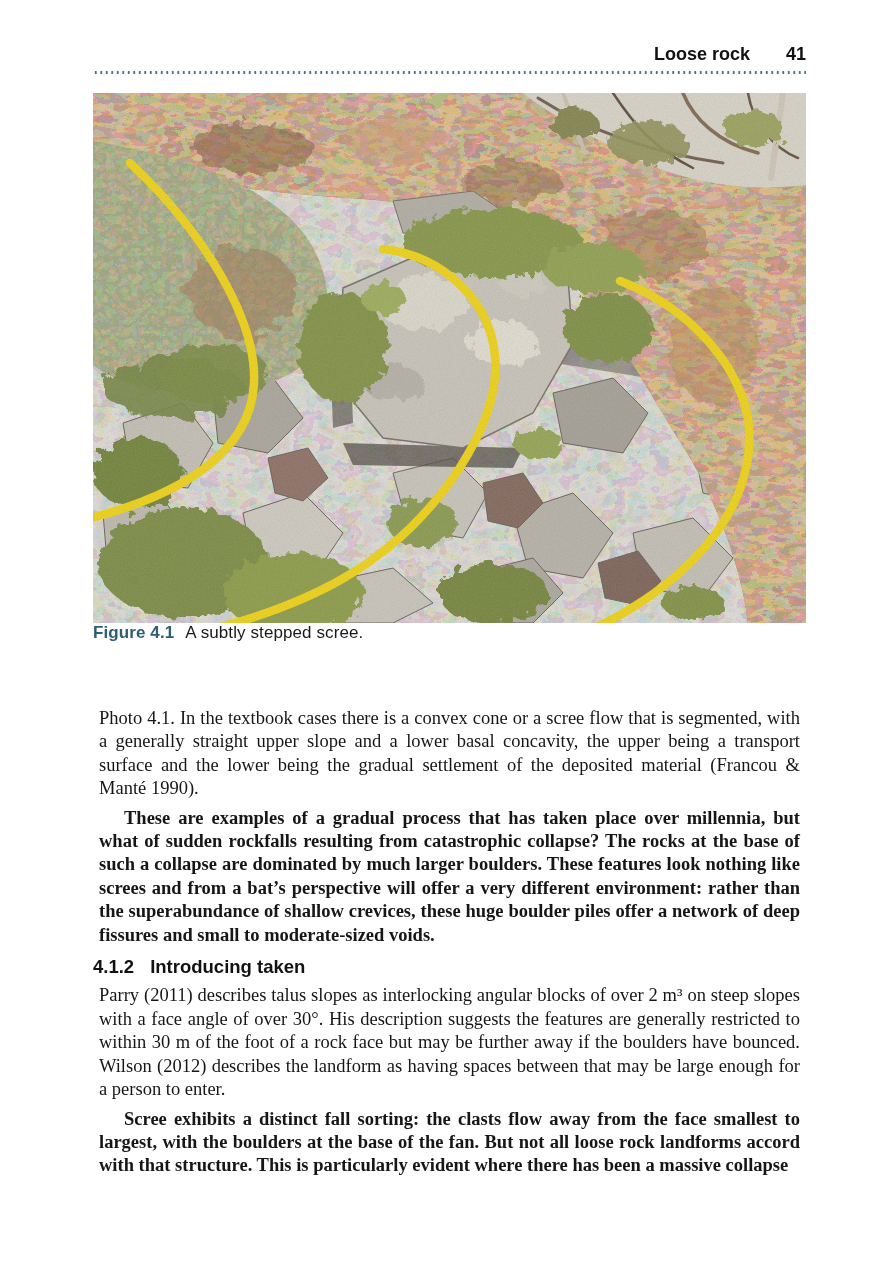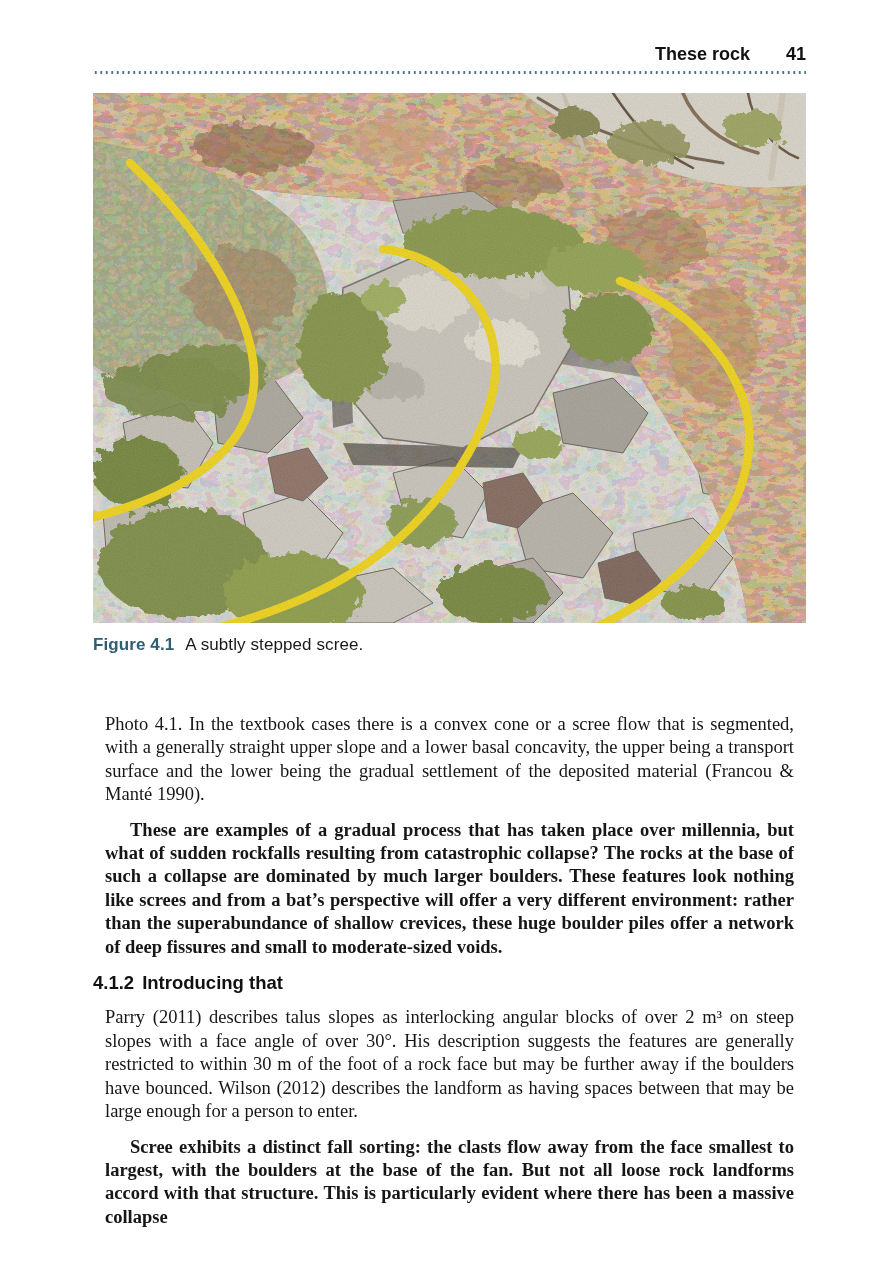--- a/index.html
+++ b/index.html
@@ -10,40 +10,40 @@
   .page-header{position:absolute;left:93px;top:44px;width:713px;}
   .header-row{display:flex;justify-content:flex-end;align-items:baseline;gap:36px;
     font-weight:bold;font-size:18px;color:var(--ink,#111);}
   .header-rule{margin-top:6px;height:3px;background-image:radial-gradient(circle,var(--rule,#4d7584) 1.1px,rgba(0,0,0,0) 1.4px);
     background-size:5.5px 3px;background-repeat:repeat-x;background-position:0 50%;}
 
   
   .figure{position:absolute;left:93px;top:93px;width:713px;margin:0;}
   .photo{width:713px;height:530px;}
   .photo svg{display:block;}
-  .caption{margin-top:12px;font-size:17px;color:#1a1a1a;letter-spacing:.1px;}
+  .caption{font-size:17px;color:#1a1a1a;letter-spacing:.1px;}
   .cap-label{color:var(--accent,#2f5d73);font-weight:bold;margin-right:11px;}
 
   
   .body-text{position:absolute;left:93px;top:701px;width:713px;
     font-family:"Liberation Serif",serif;font-size:18.5px;line-height:23.4px;
     color:#161616;text-align:justify;}
-  .para{margin:12px;}
+  .para{margin:6px;}
   .indent{text-indent:25px;font-weight:bold;}
   .section-heading{font-family:"Liberation Sans",sans-serif;font-size:18.5px;font-weight:bold;
-    color:#111;margin:8px 0 4px 0;display:flex;gap:8px;text-align:left;}
+    color:#111;margin:8px 0 4px 0;display:flex;gap:16px;text-align:left;}
 </style>
 </head>
 <body>
 
 <div class="page">
 
   <header class="page-header">
     <div class="header-row">
-      <span>These rock</span>
+      <span>Loose rock</span>
       <span>41</span>
     </div>
     <div class="header-rule"></div>
   </header>
 
   <figure class="figure">
     <div class="photo">
       <svg viewBox="0 0 713 530" width="713" height="530">
         <defs>
           <filter id="rockNoise" x="0%" y="0%" width="100%" height="100%">
@@ -203,19 +203,19 @@
     <figcaption class="caption">
       <span class="cap-label">Figure 4.1</span><span class="cap-text">A subtly stepped scree.</span>
     </figcaption>
   </figure>
 
   <main class="body-text">
     <p class="para">Photo 4.1. In the textbook cases there is a convex cone or a scree flow that is segmented, with a generally straight upper slope and a lower basal concavity, the upper being a transport surface and the lower being the gradual settlement of the deposited material (Francou &amp; Manté 1990).</p>
     <p class="para indent">These are examples of a gradual process that has taken place over millennia, but what of sudden rockfalls resulting from catastrophic collapse? The rocks at the base of such a collapse are dominated by much larger boulders. These features look nothing like screes and from a bat’s perspective will offer a very different environment: rather than the superabundance of shallow crevices, these huge boulder piles offer a network of deep fissures and small to moderate-sized voids.</p>
     <h2 class="section-heading">
       <span>4.1.2</span>
-      <span>Introducing that</span>
+      <span>Introducing taken</span>
     </h2>
     <p class="para">Parry (2011) describes talus slopes as interlocking angular blocks of over 2 m³ on steep slopes with a face angle of over 30°. His description suggests the features are generally restricted to within 30 m of the foot of a rock face but may be further away if the boulders have bounced. Wilson (2012) describes the landform as having spaces between that may be large enough for a person to enter.</p>
     <p class="para indent">Scree exhibits a distinct fall sorting: the clasts flow away from the face smallest to largest, with the boulders at the base of the fan. But not all loose rock landforms accord with that structure. This is particularly evident where there has been a massive collapse</p>
   </main>
 
 </div>
 
 </body></html>

